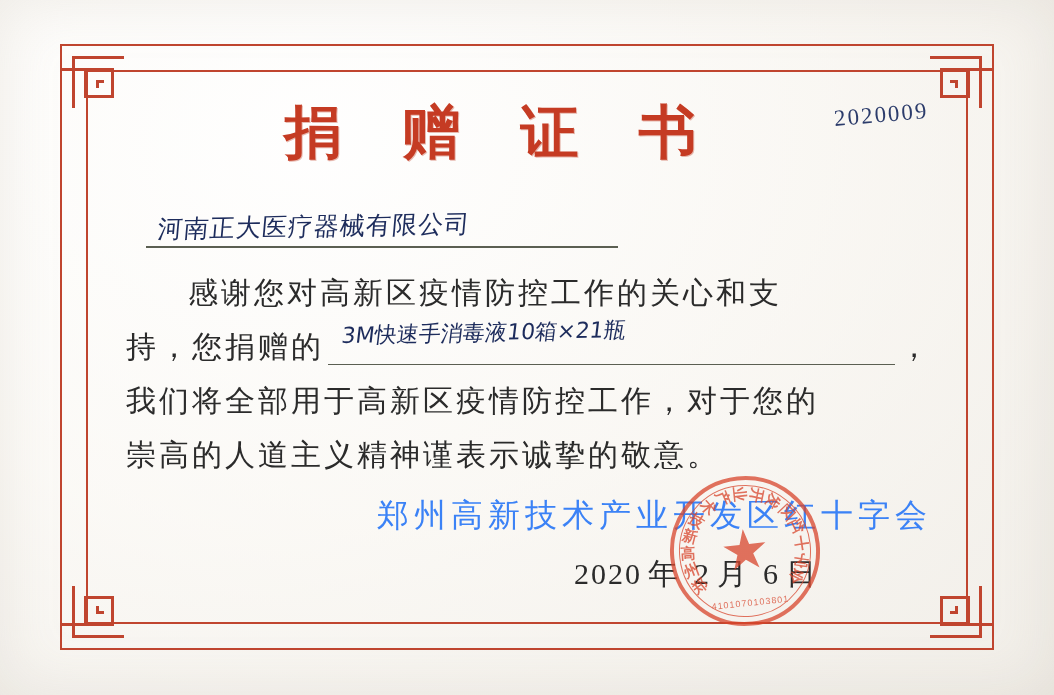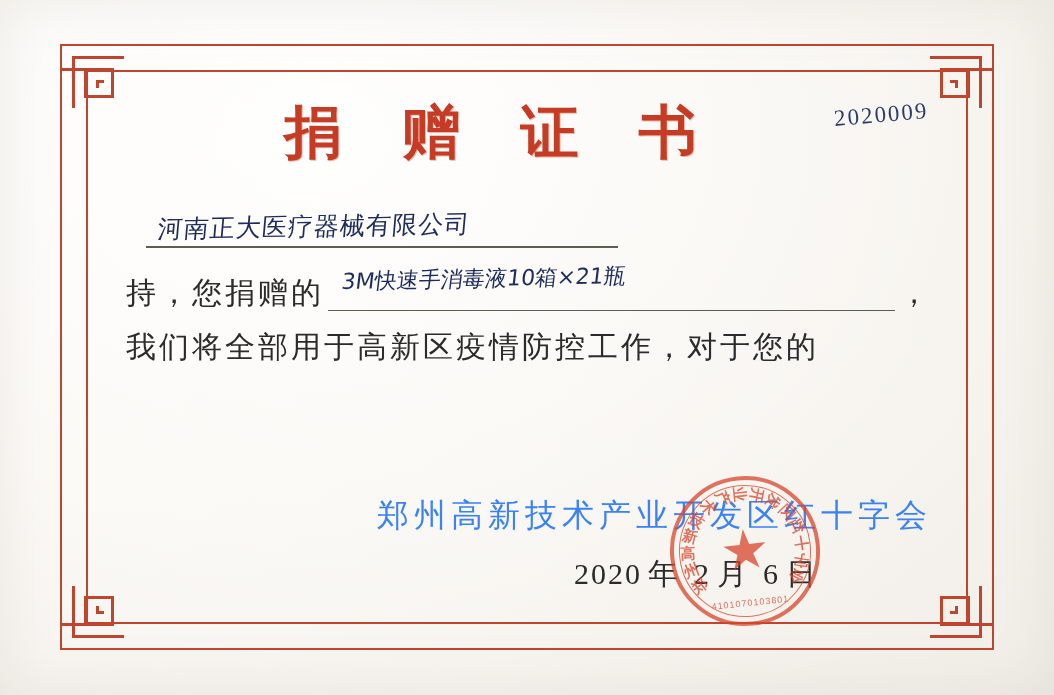--- a/index.html
+++ b/index.html
@@ -314,28 +314,32 @@
   <div class="cert-title">捐 赠 证 书</div>
 
   <div class="serial">2020009</div>
 
   <div class="recipient-row">
     <div class="recipient-text">河南正大医疗器械有限公司</div>
     <div class="recipient-rule"></div>
   </div>
 
   <div class="body-text">
+    <div>
+      <span class="indent"></span><span>感谢您对高新区疫情防控工作的关心和支</span>
+    </div>
     <div class="line2">
       <span>持，您捐赠的</span>
       <span class="fill-blank">
         <span class="hand">3M快速手消毒液10箱×21瓶</span>
       </span>
       <span>，</span>
     </div>
     <div>我们将全部用于高新区疫情防控工作，对于您的</div>
+    <div>崇高的人道主义精神谨表示诚挚的敬意。</div>
   </div>
 
   <div class="signature">郑州高新技术产业开发区红十字会</div>
 
   <div class="date-row">
     <span class="num">2020</span><span class="unit">年</span><span class="num">2</span><span class="unit">月</span><span class="num">6</span><span class="unit">日</span>
   </div>
 
   <div class="seal">
     <div class="ring"></div>

